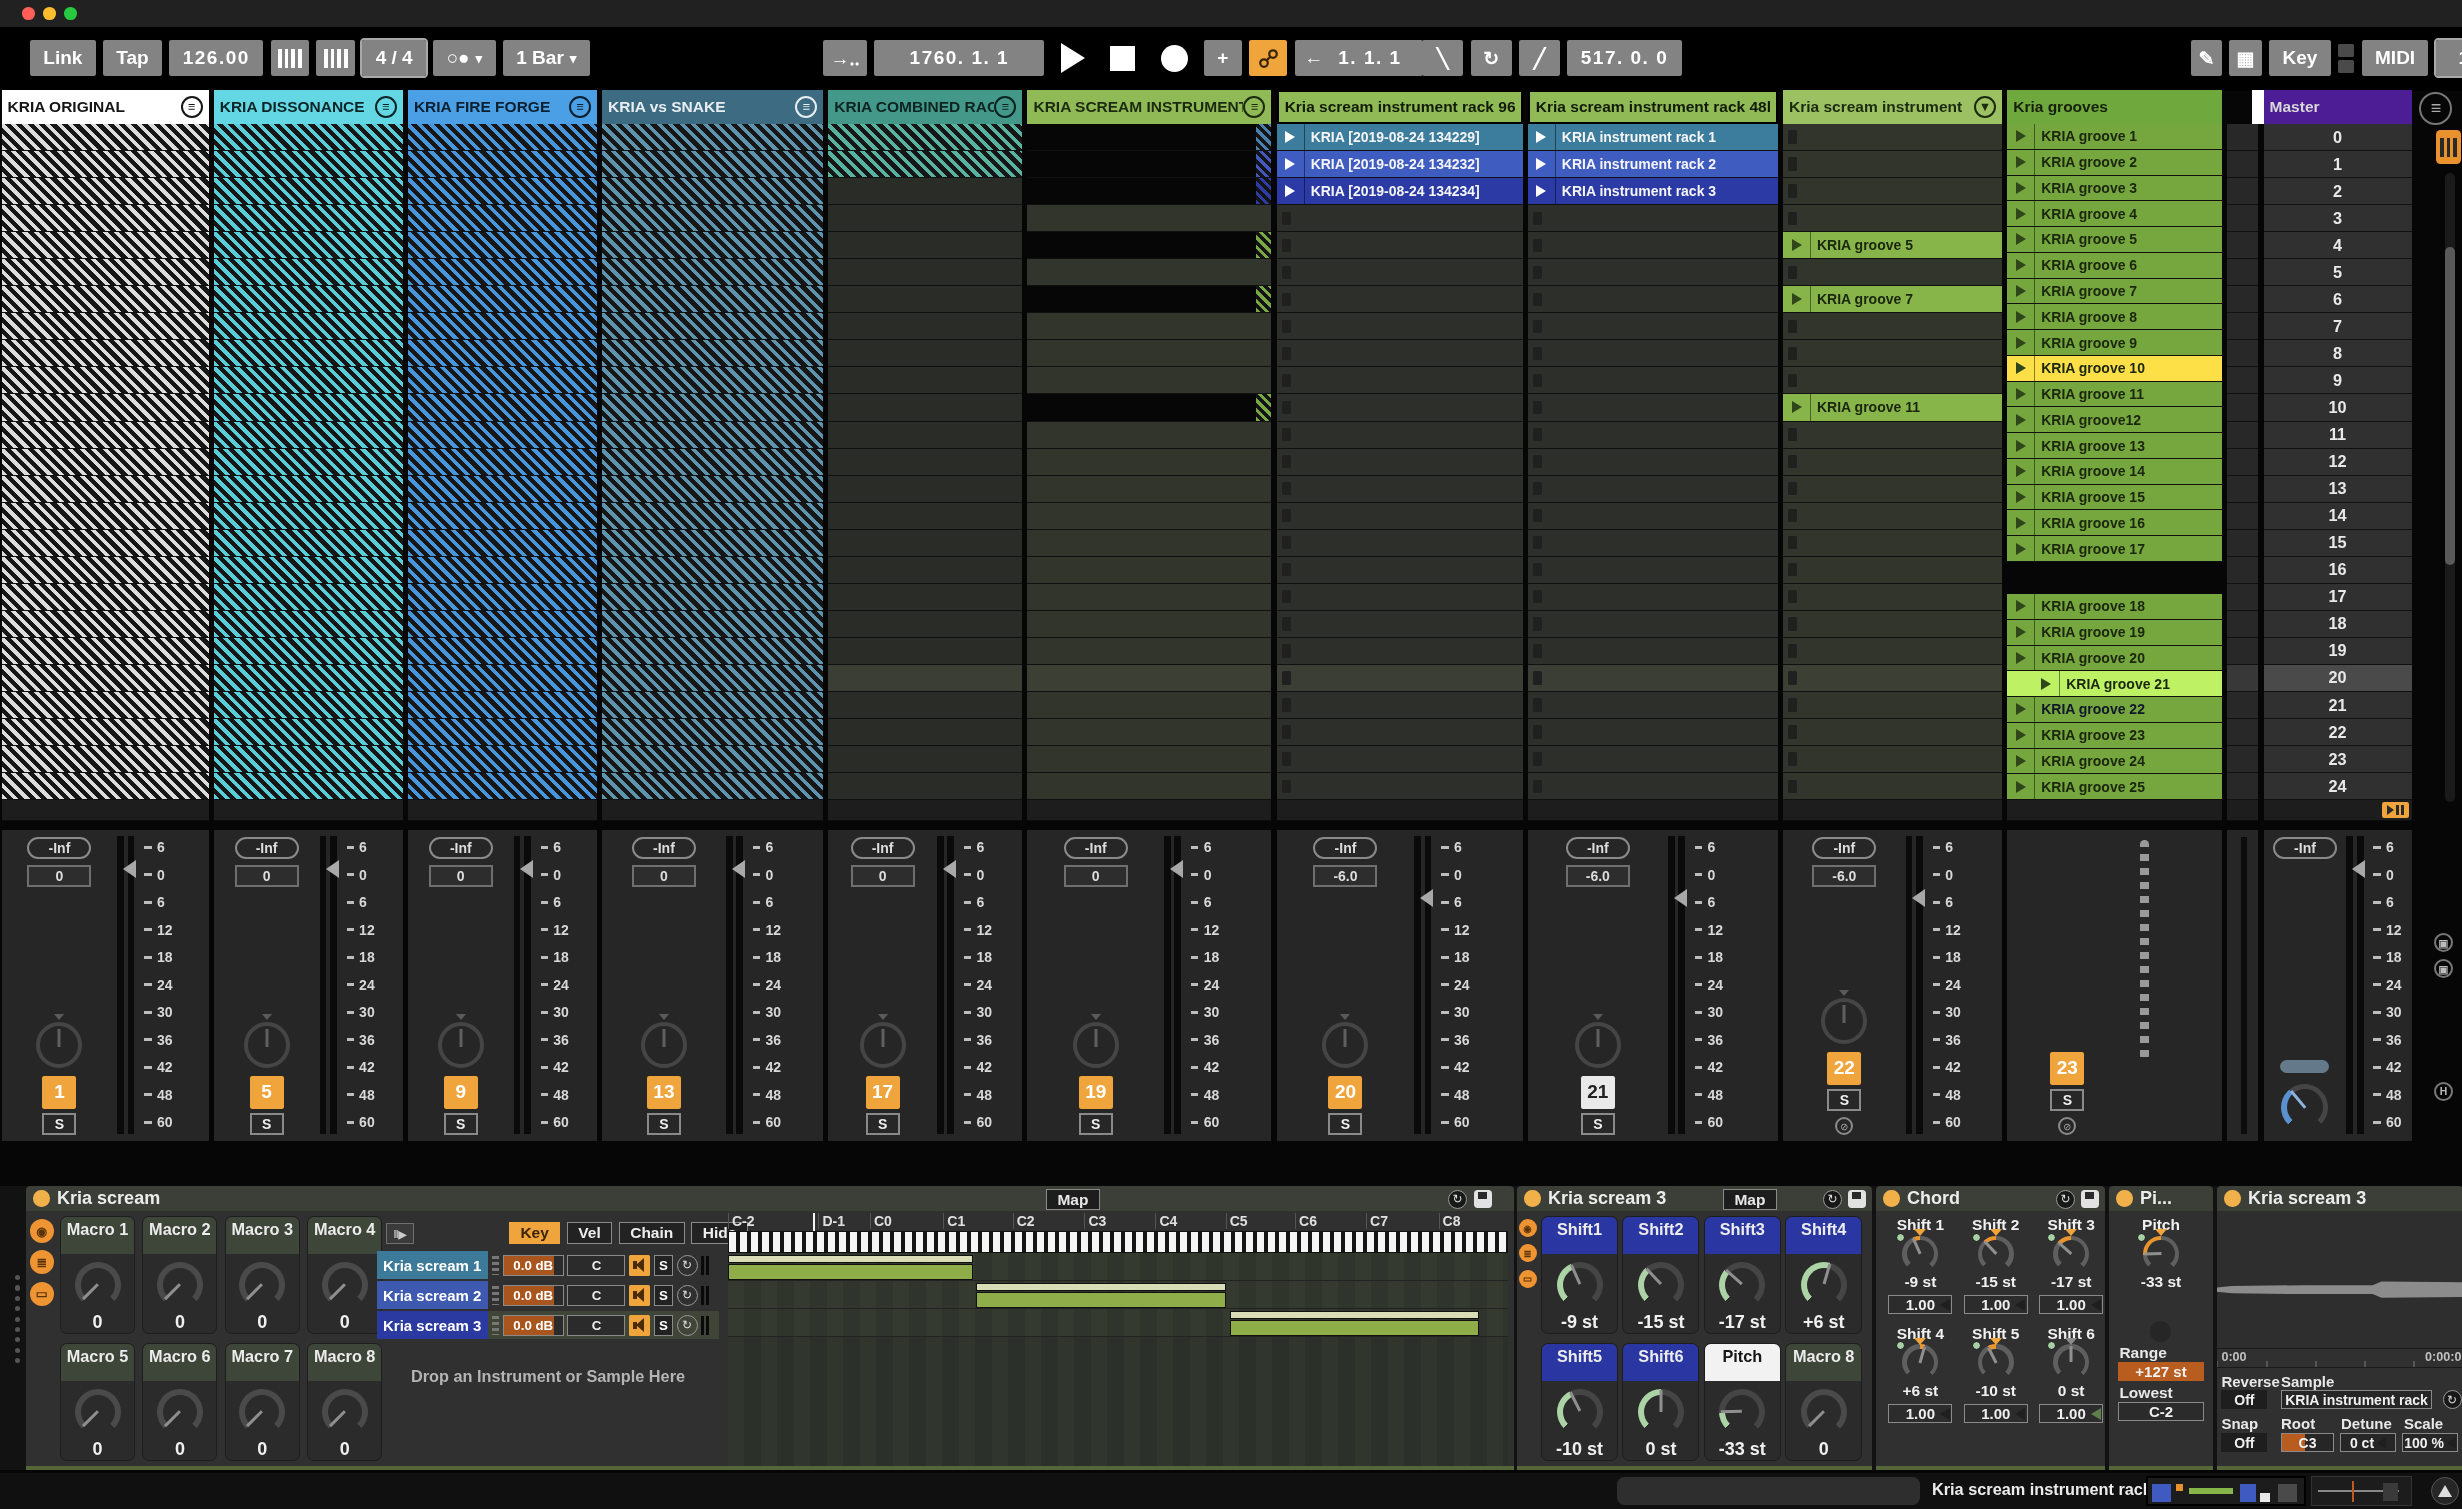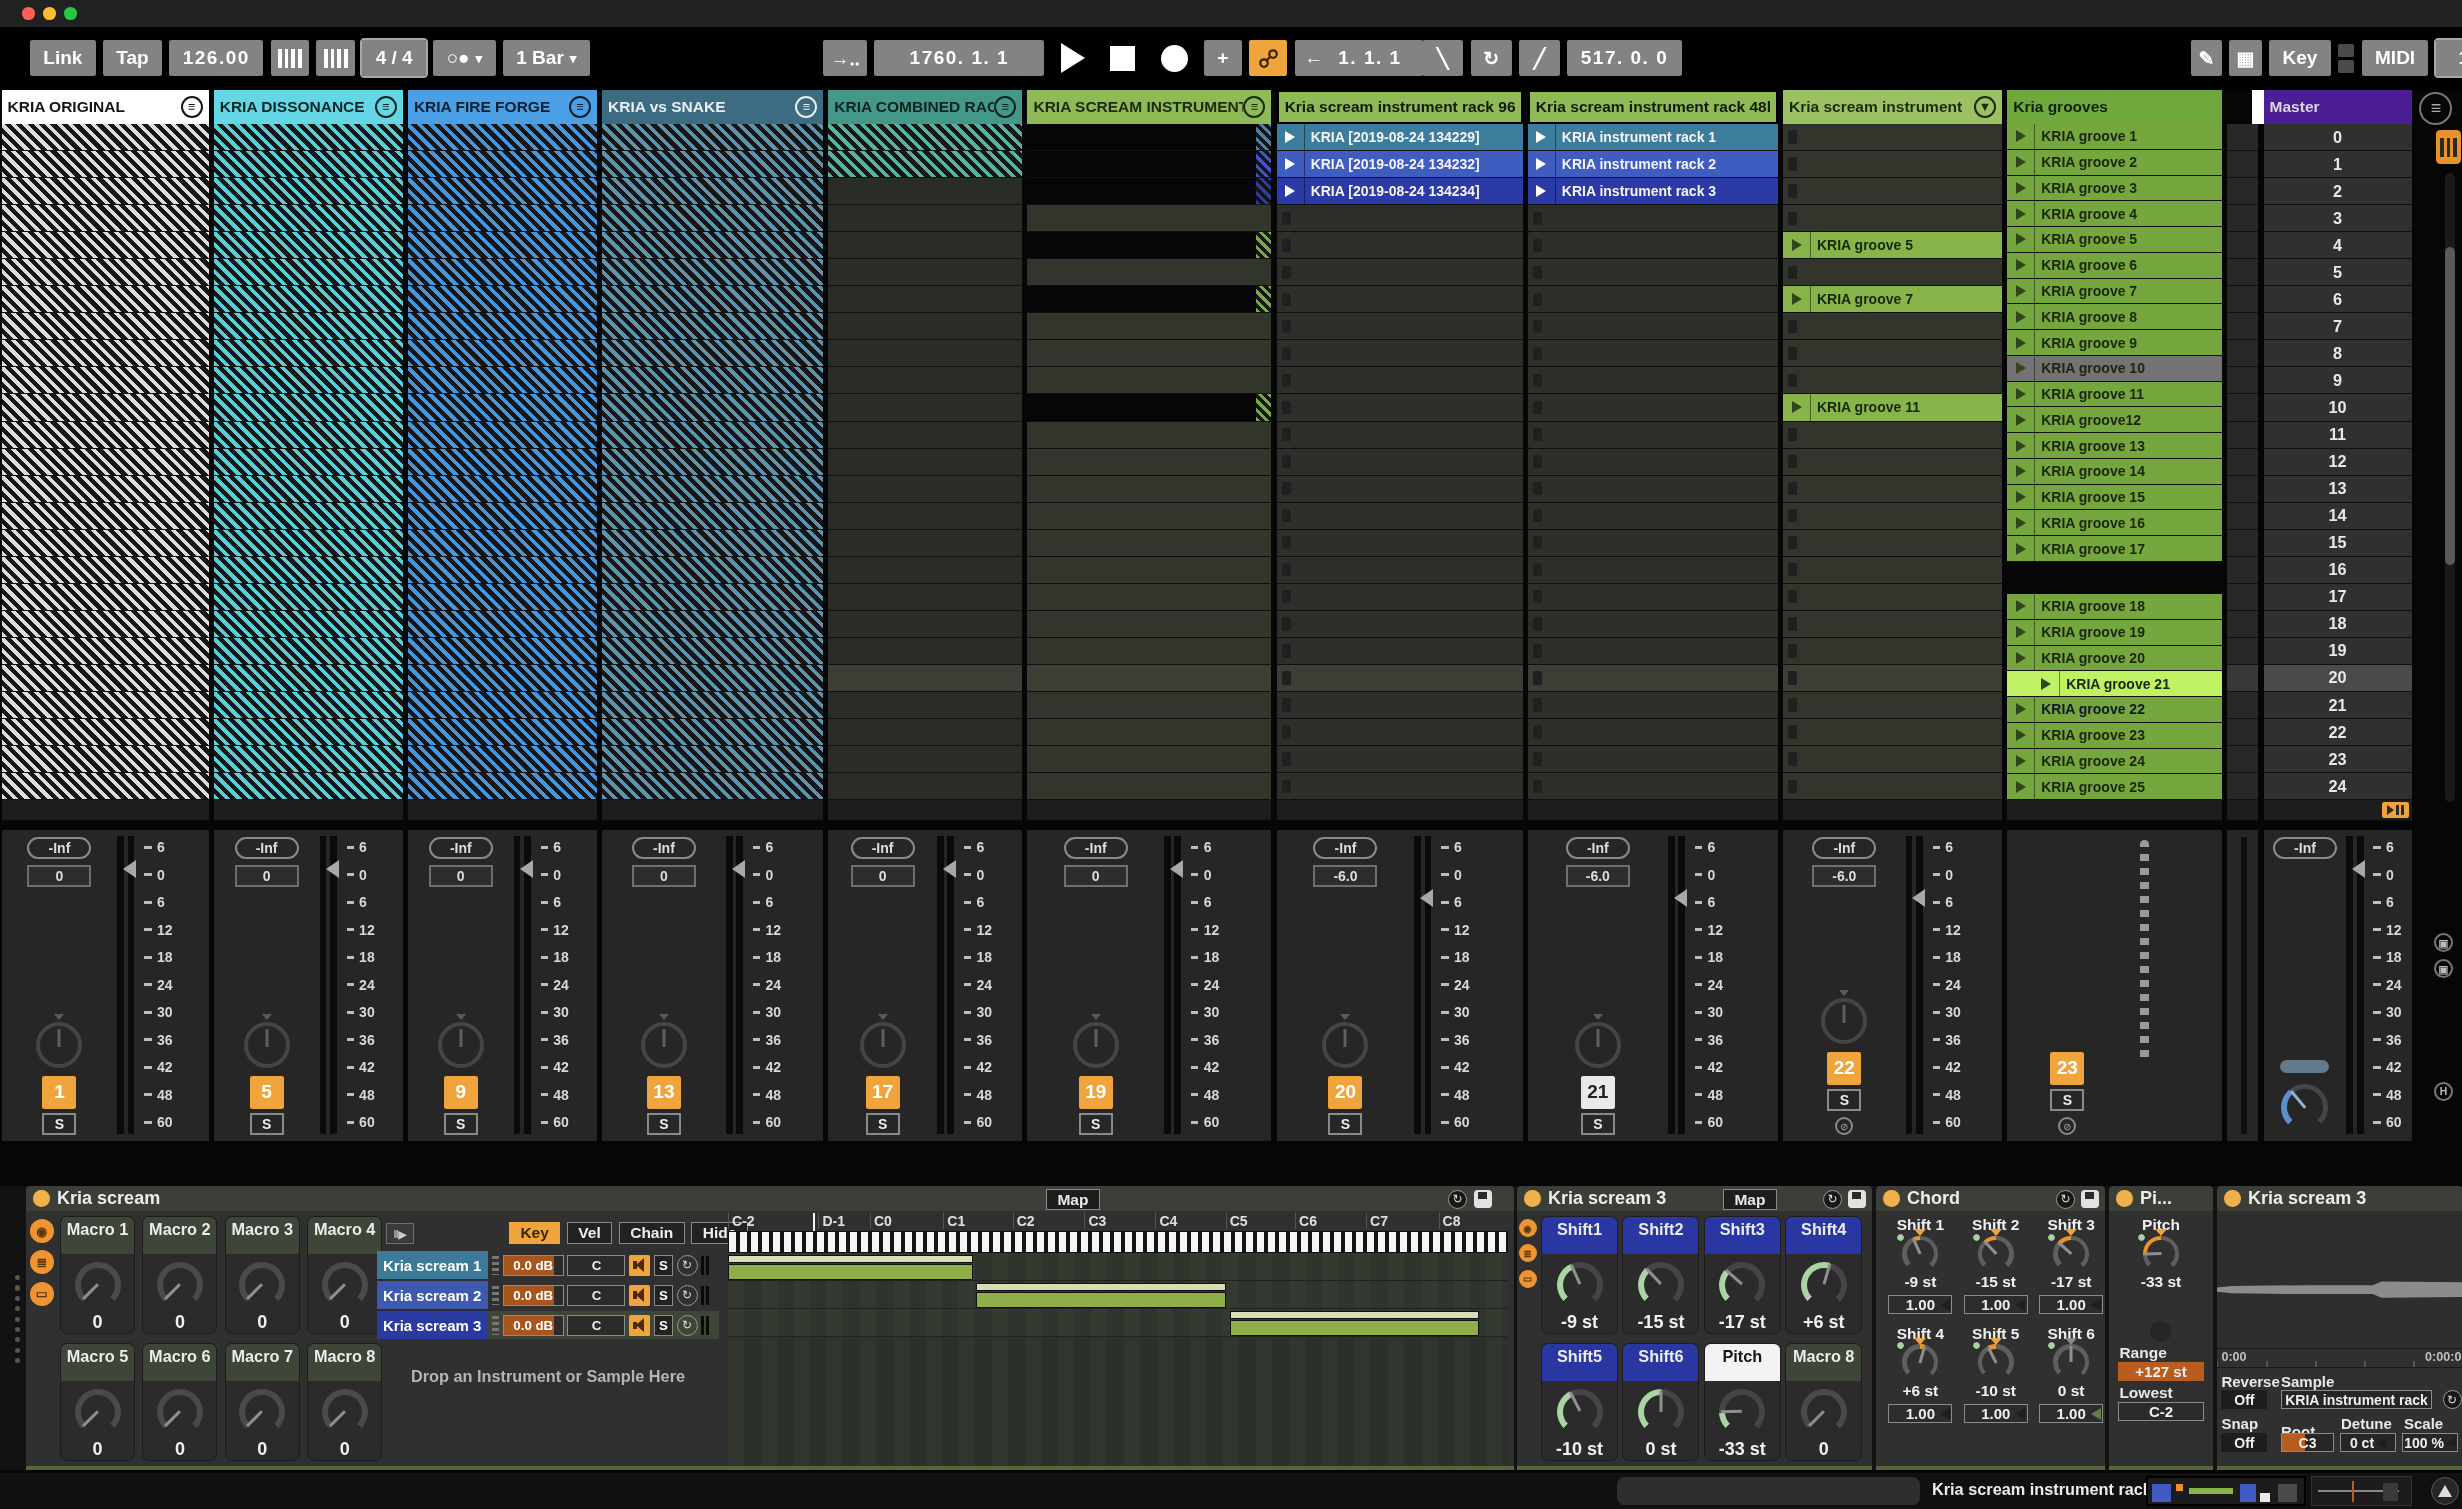--- a/index.html
+++ b/index.html
@@ -857,21 +857,21 @@
               <span class="ptri" style="border-left-color: rgb(47, 70, 26);"></span>
             </span>
             <span class="clipname" style="color: rgb(27, 38, 14);">KRIA groove 8</span>
           </div>
           <div class="cell named" style="background: rgb(118, 167, 62);">
             <span class="playzone">
               <span class="ptri" style="border-left-color: rgb(47, 70, 26);"></span>
             </span>
             <span class="clipname" style="color: rgb(27, 38, 14);">KRIA groove 9</span>
           </div>
-          <div class="cell named" style="background: #737373;">
+          <div class="cell named" style="background: #fde047;">
             <span class="playzone">
               <span class="ptri" style="border-left-color: rgb(47, 70, 26);"></span>
             </span>
             <span class="clipname" style="color: rgb(27, 38, 14);">KRIA groove 10</span>
           </div>
           <div class="cell named" style="background: rgb(118, 167, 62);">
             <span class="playzone">
               <span class="ptri" style="border-left-color: rgb(47, 70, 26);"></span>
             </span>
             <span class="clipname" style="color: rgb(27, 38, 14);">KRIA groove 11</span>
@@ -2088,21 +2088,21 @@
         <span class="tl-r">0:00:0</span>
         <span class="tl-ticks"></span>
       </div>
       <span class="smp-label" style="left:4.4px; top:187px;">Reverse</span>
       <span class="smp-box" style="left:4.4px; top:204px; width:46px;">Off</span>
       <span class="smp-label" style="left:64px; top:187px;">Sample</span>
       <span class="smp-box bordered" style="left:64px; top:204px; width:151px;">KRIA instrument rack</span>
       <span class="swap-ic" style="right:1.5px; top:204px;">↻</span>
       <span class="smp-label" style="left:4.4px; top:229px;">Snap</span>
       <span class="smp-box" style="left:4.4px; top:247px; width:46px;">Off</span>
-      <span class="smp-label" style="left:64px; top:229px;margin-top:8px;">Root</span>
+      <span class="smp-label" style="left:64px; top:229px;">Root</span>
       <span class="smp-box root" style="left:64px; top:247px; width:53px;">C3</span>
       <span class="smp-label" style="left:124px; top:229px;">Detune</span>
       <span class="smp-box bordered" style="left:123px; top:247px; width:56px;">
           <span>0 ct</span>
           <span class="tri"></span>
         </span>
       <span class="smp-label" style="left:187px; top:229px;">Scale</span>
       <span class="smp-box bordered" style="left:185px; top:247px; width:56px;">
           <span>100 %</span>
           <span class="tri"></span>

